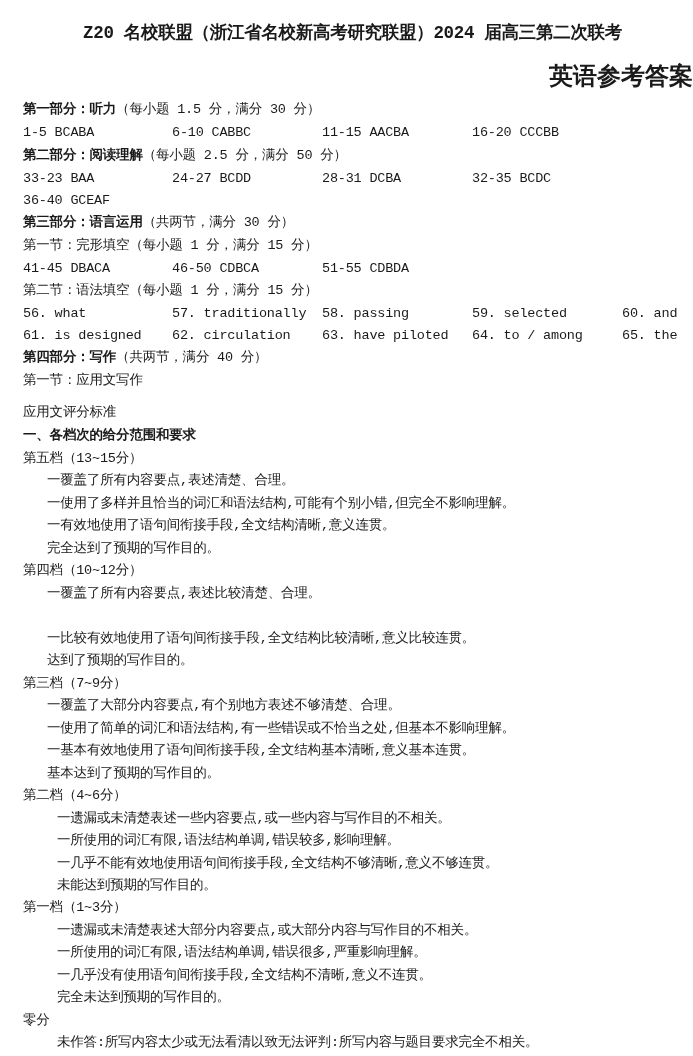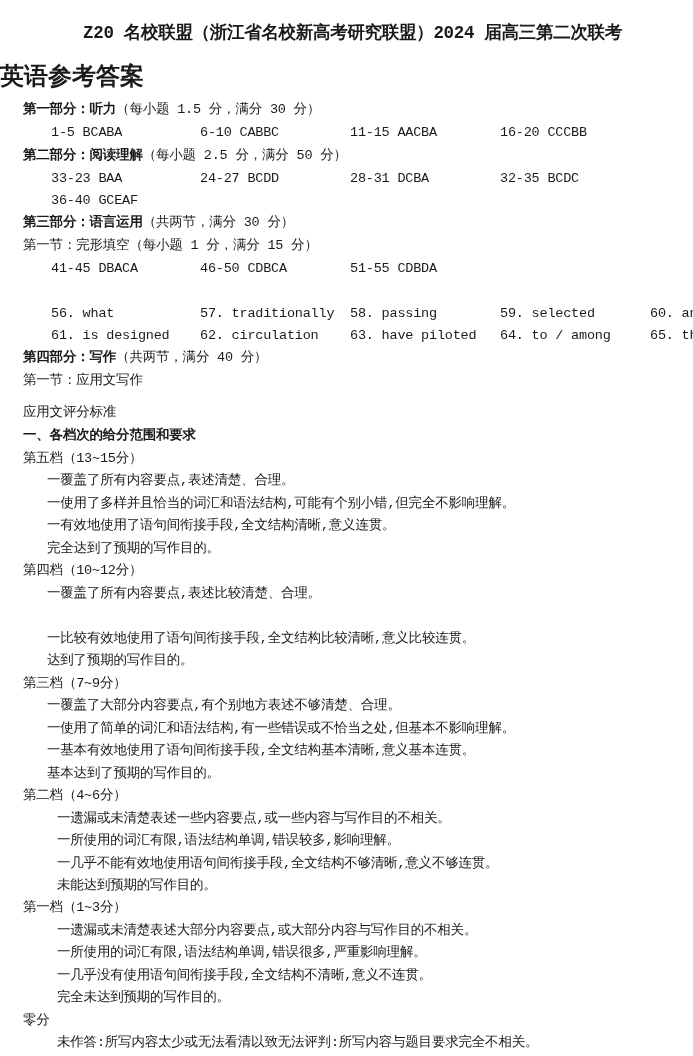--- a/index.html
+++ b/index.html
@@ -9,31 +9,31 @@
       color: #1a1a1a;
     }
     .page { position: absolute; left: 0; top: 0; width: 693px; height: 1056px; font-family: Liberation Mono, monospace; }
     .title {
       position: absolute; left: 0; width: 693px; text-align: center;
       top: 20px; font-size: 17.5px; font-weight: bold; letter-spacing: -0.3px;
       white-space: nowrap;
     }
     .title-left { padding-left: 12px; }
     .subtitle {
-      position: absolute; left: 0; width: 693px; text-align: left;
+      position: absolute; left: 0; width: 693px; text-align: right;
       top: 60px; font-size: 24px; font-weight: bold;
     }
     .line {
       position: absolute; left: 23px; font-size: 13.5px; line-height: 18px;
       white-space: nowrap; letter-spacing: -0.2px;
     }
     .line b { font-weight: bold; }
     .ind1 { left: 47px; }
     .ind2 { left: 57px; }
-    .col { position: absolute; font-size: 13.5px; line-height: 18px; white-space: nowrap; letter-spacing: -0.2px; margin-left: 28px; }
+    .col { position: absolute; font-size: 13.5px; line-height: 18px; white-space: nowrap; letter-spacing: -0.2px; }
     .heading-bold { font-weight: bold; }
   </style>
 </head>
 <body>
 
 <div class="page">
 
   <div class="title"><span class="title-left">Z20 名校联盟（浙江省名校新高考研究联盟）2024 届高三第二次联考</span></div>
   <div class="subtitle">英语参考答案</div>
 
@@ -54,20 +54,21 @@
   <div class="col" style="left:472px; top:170px;">32-35 BCDC</div>
   <div class="col" style="left:23px; top:192px;">36-40 GCEAF</div>
 
   <div class="line" style="top:214px;">
     <b>第三部分：语言运用</b><span>（共两节，满分 30 分）</span>
   </div>
   <div class="line" style="top:237px;">第一节：完形填空（每小题 1 分，满分 15 分）</div>
   <div class="col" style="left:23px; top:260px;">41-45 DBACA</div>
   <div class="col" style="left:172px; top:260px;">46-50 CDBCA</div>
   <div class="col" style="left:322px; top:260px;">51-55 CDBDA</div>
+  <div class="line" style="top:282px;">第二节：语法填空（每小题 1 分，满分 15 分）</div>
 
   <div class="col" style="left:23px; top:305px;">56. what</div>
   <div class="col" style="left:172px; top:305px;">57. traditionally</div>
   <div class="col" style="left:322px; top:305px;">58. passing</div>
   <div class="col" style="left:472px; top:305px;">59. selected</div>
   <div class="col" style="left:622px; top:305px;">60. and</div>
   <div class="col" style="left:23px; top:327px;">61. is designed</div>
   <div class="col" style="left:172px; top:327px;">62. circulation</div>
   <div class="col" style="left:322px; top:327px;">63. have piloted</div>
   <div class="col" style="left:472px; top:327px;">64. to / among</div>

